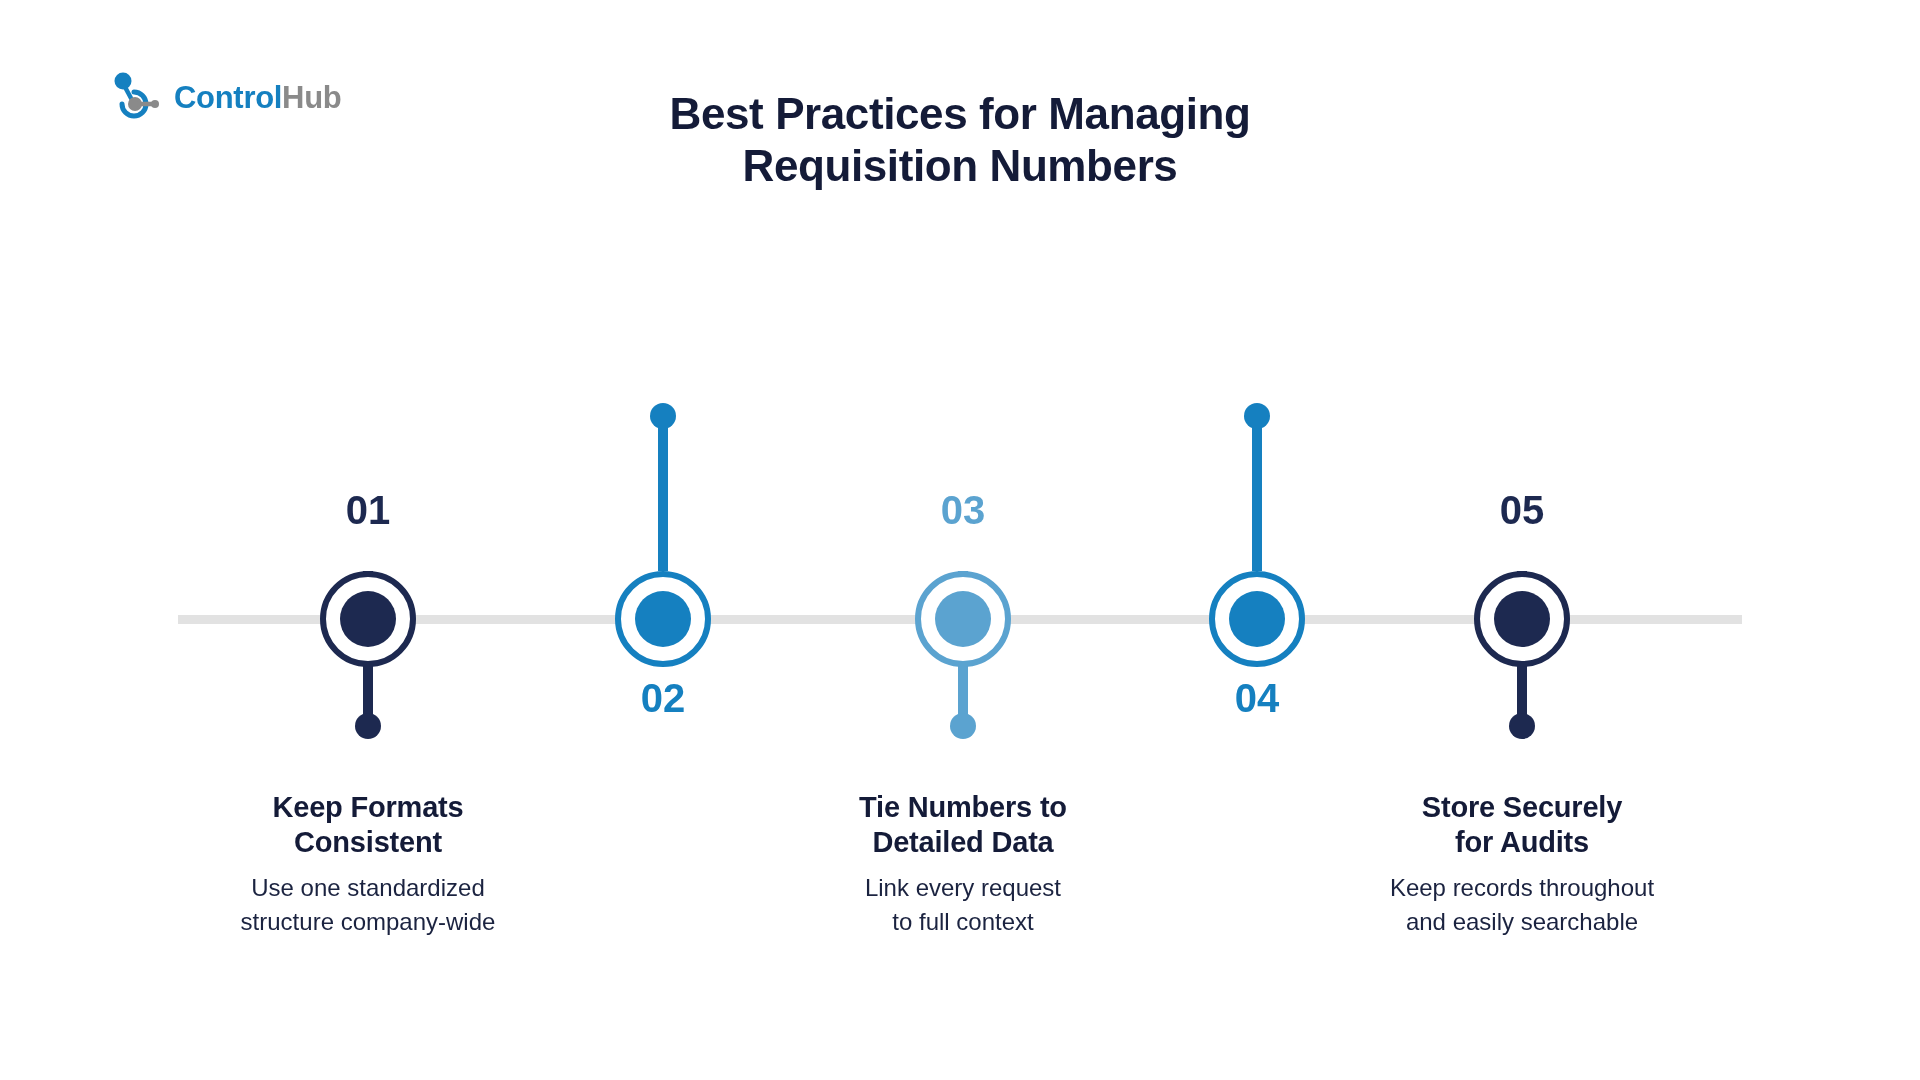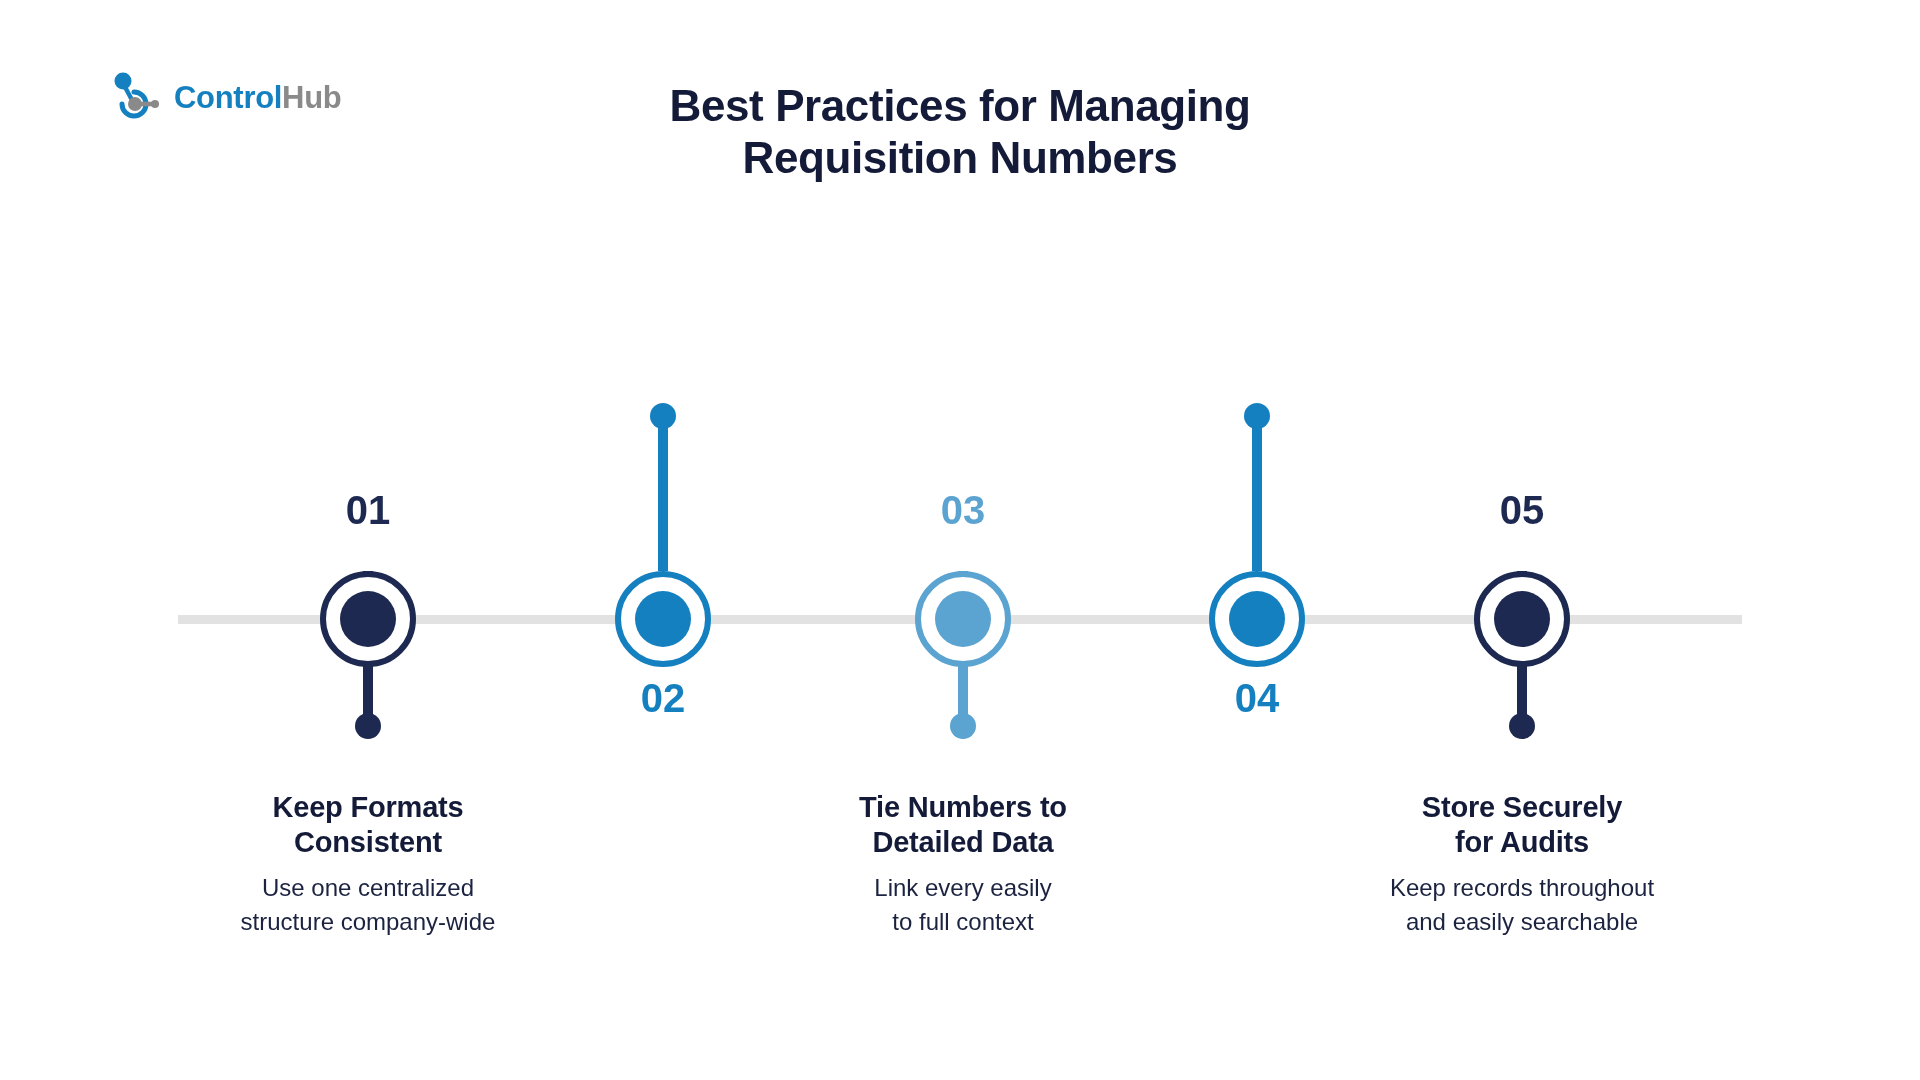--- a/index.html
+++ b/index.html
@@ -21,21 +21,21 @@
   .logo-mark { width:54px; height:54px; display:block; }
   .logo-text {
     font-size:31px; font-weight:bold; letter-spacing:-0.3px;
     line-height:1; white-space:nowrap;
   }
   .logo-text .lt-control { color:#1580C0; }
   .logo-text .lt-hub { color:#8A8A8A; }
 
   
   .page-title {
-    position:absolute; left:50%; top:80px; transform:translateX(-50%);
+    position:absolute; left:50%; top:88px; transform:translateX(-50%);
     width:1000px; text-align:center;
     color:#141B38; font-size:44px; font-weight:bold;
     line-height:1.18; letter-spacing:-0.4px;
   }
 
   
   .axis {
     position:absolute; left:178px; right:178px; top:615px;
     height:9px; background:#E2E2E2; border-radius:0;
   }
@@ -132,21 +132,21 @@
       </div>
     <div class="stem down">
         <span class="knob"></span>
       </div>
     <div class="txt below">
       <h3>
         <span>Keep Formats</span><br>
         <span>Consistent</span>
       </h3>
       <p>
-        <span>Use one centralized</span><br>
+        <span>Use one standardized</span><br>
         <span>structure company-wide</span>
       </p>
     </div>
   </div>
 
   <div class="node" style="left:663px; color:#1580C0;">
     <div class="num below">02</div>
     <div class="marker">
         <span class="core"></span>
       </div>
@@ -162,21 +162,21 @@
       </div>
     <div class="stem down">
         <span class="knob"></span>
       </div>
     <div class="txt below">
       <h3>
         <span>Tie Numbers to</span><br>
         <span>Detailed Data</span>
       </h3>
       <p>
-        <span>Link every easily</span><br>
+        <span>Link every request</span><br>
         <span>to full context</span>
       </p>
     </div>
   </div>
 
   <div class="node" style="left:1257px; color:#1580C0;">
     <div class="num below">04</div>
     <div class="marker">
         <span class="core"></span>
       </div>

